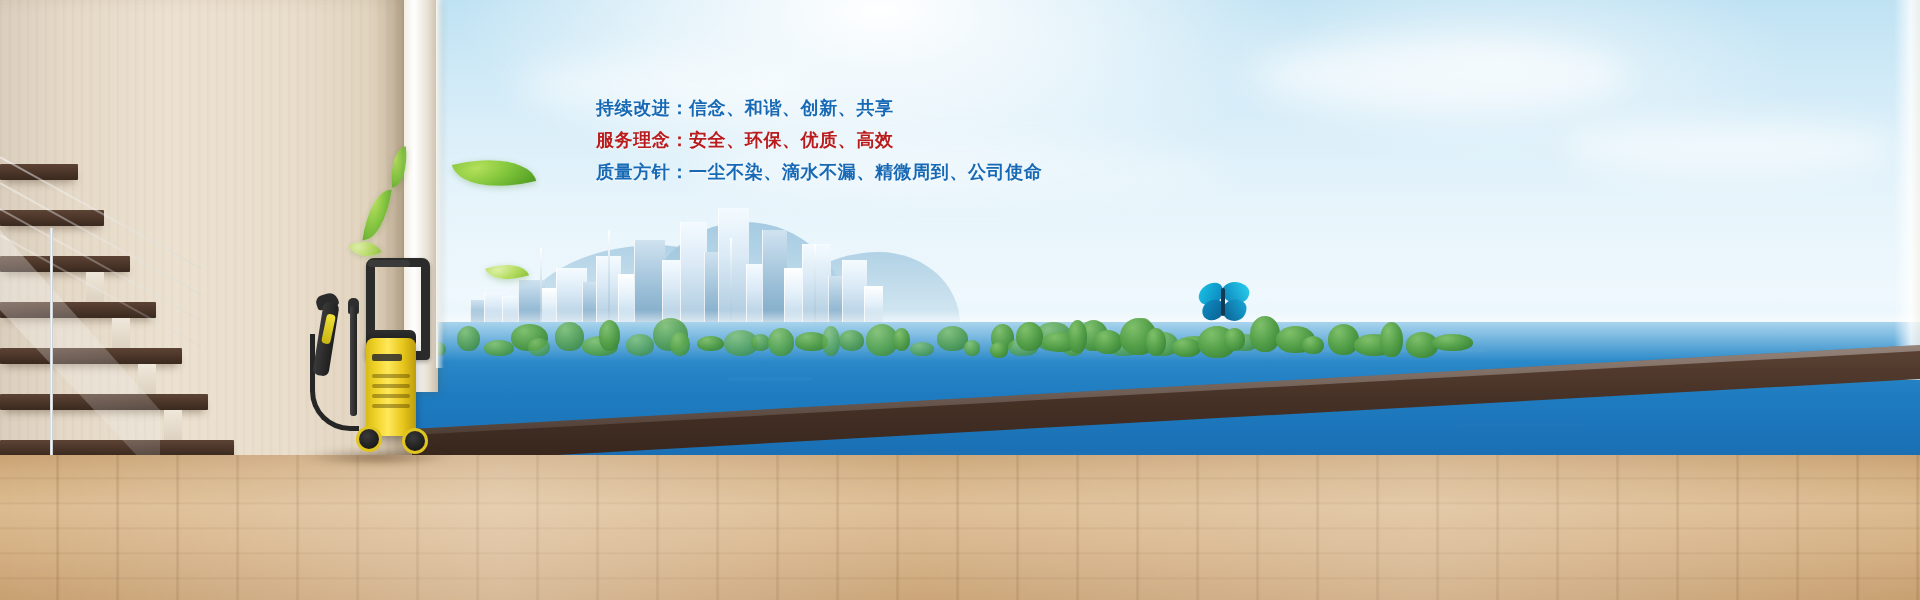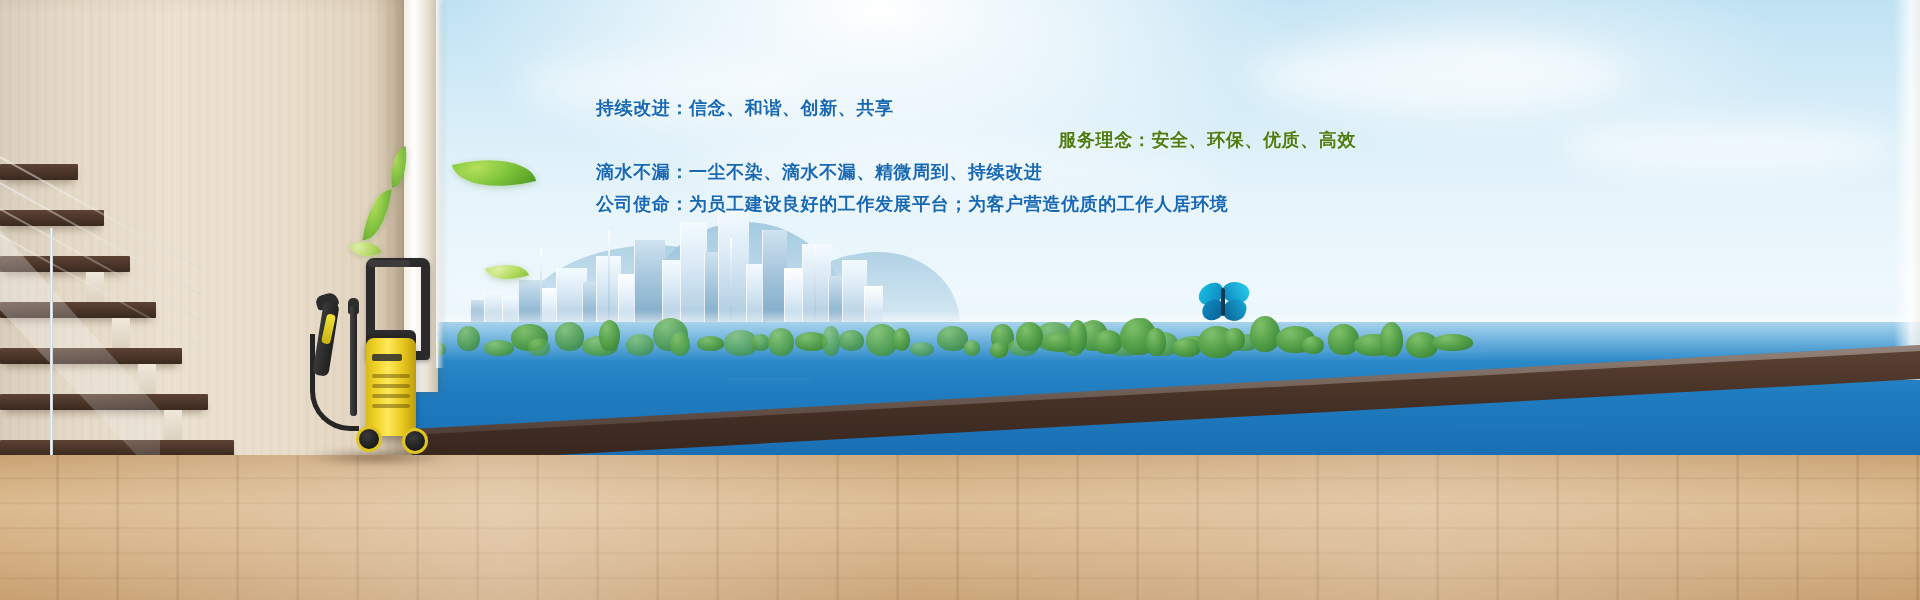--- a/index.html
+++ b/index.html
@@ -300,23 +300,22 @@
       <div class="bw bw-ul"></div>
       <div class="bw bw-ur"></div>
       <div class="bw bw-ll"></div>
       <div class="bw bw-lr"></div>
       <div class="bbody"></div>
     </div>
   </div>
 
   <div class="philosophy">
     <div class="phil-line" style="color: rgb(23, 105, 181);">持续改进：信念、和谐、创新、共享</div>
-    <div class="phil-line" style="color: #4d7c0f; text-align: right;">服务理念：安全、环保、优质、高效</div>
-    <div class="phil-line" style="color: rgb(23, 105, 181);">滴水不漏：一尘不染、滴水不漏、精微周到、持续改进</div>
-    <div class="phil-line" style="color: rgb(23, 105, 181);">公司使命：为员工建设良好的工作发展平台；为客户营造优质的工作人居环境</div>
+    <div class="phil-line" style="color: #b91c1c;">服务理念：安全、环保、优质、高效</div>
+    <div class="phil-line" style="color: rgb(23, 105, 181);">质量方针：一尘不染、滴水不漏、精微周到、公司使命</div>
   </div>
 
   <div class="wall">
     <div class="wall-grain"></div>
   </div>
   <div class="wall-shadow-right"></div>
 
   <div class="stairs" id="stairs">
       <div class="step" style="left: 0px; width: 78px; top: 14px;"></div>
       <div class="step" style="left: 0px; width: 104px; top: 60px;"></div>

